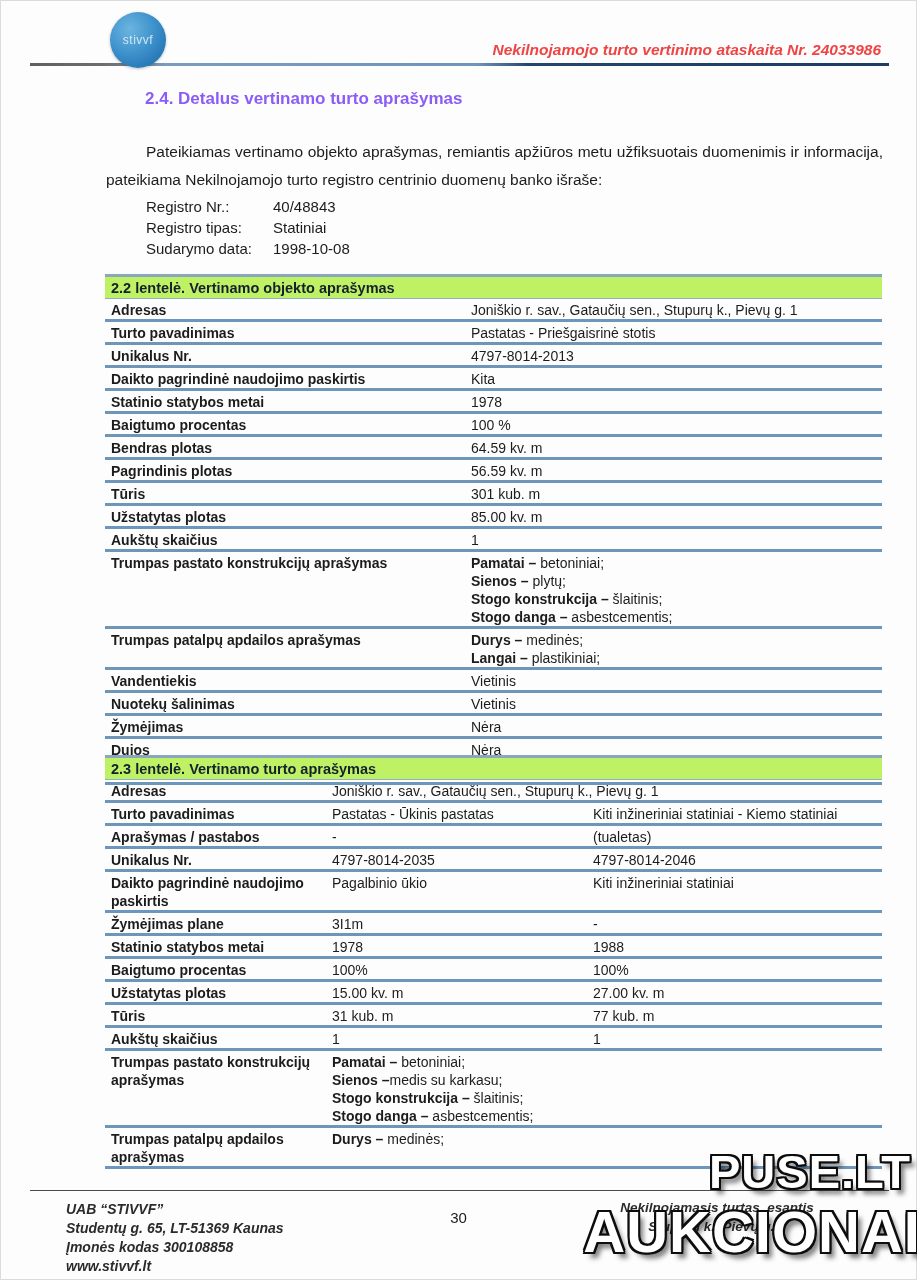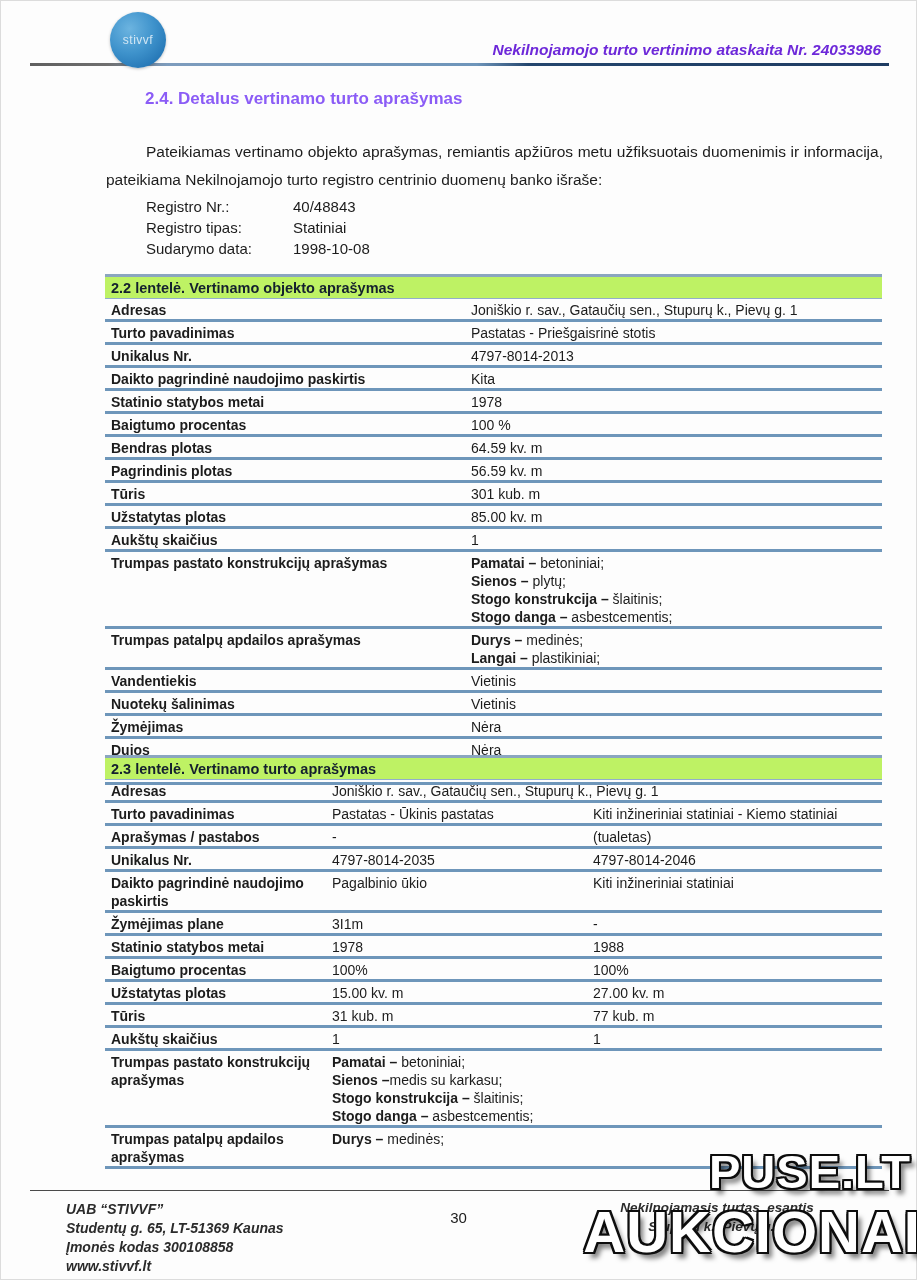--- a/index.html
+++ b/index.html
@@ -11,27 +11,27 @@
   }
   
   .header-rule{position:absolute;left:30px;right:28px;top:63px;height:3px;
     background:linear-gradient(to right,#5f5f5f 0%,#6f6f6f 9%,#7d9cbd 16%,#6e95ba 52%,#24466e 58%,#1f3c62 100%);}
   .logo{position:absolute;left:110px;top:12px;width:56px;height:56px;border-radius:50%;
     background:radial-gradient(circle at 35% 30%,#6cb4e0 0%,#3f93cc 45%,#1565a8 100%);
     display:flex;align-items:center;justify-content:center;z-index:3;
     box-shadow:0 1px 3px rgba(0,0,0,.25);}
   .logo span{color:#e9f3fa;font-size:12px;letter-spacing:.5px;opacity:.85;}
   .report-title{position:absolute;right:36px;top:41px;font-size:15.5px;font-style:italic;
-    font-weight:bold;color:#6d28d9;}
+    font-weight:bold;color:#ef4444;}
   
   .h24{position:absolute;left:145px;top:89px;font-size:17px;font-weight:bold;color:#8b5cf6;}
   .intro{position:absolute;left:106px;top:138px;width:777px;font-size:15.5px;line-height:28px;
     text-indent:40px;text-align:justify;margin:0;}
   .registry{position:absolute;left:146px;top:196px;font-size:15px;}
-  .registry .rrow{display:flex;line-height:21px;gap:20px;}
+  .registry .rrow{display:flex;line-height:21px;}
   .registry .rlabel{width:127px;}
   .registry .rvalue{}
   
   .tbl{position:absolute;left:105px;width:777px;font-size:14px;}
   #t22{top:274px;}
   #t23{top:755px;}
   .tbl-head{background:#bef264;border-top:3px solid #8ba6bf;border-bottom:1px solid #93aecb;
     padding:2px 6px 1px;font-weight:bold;color:#14202e;font-size:14.5px;line-height:18px;}
   .t-row{display:flex;border-bottom:3px solid #6e96ba;padding:1px 0 0;}
   .t-row .cell{line-height:18px;padding:1px 6px 0;}

